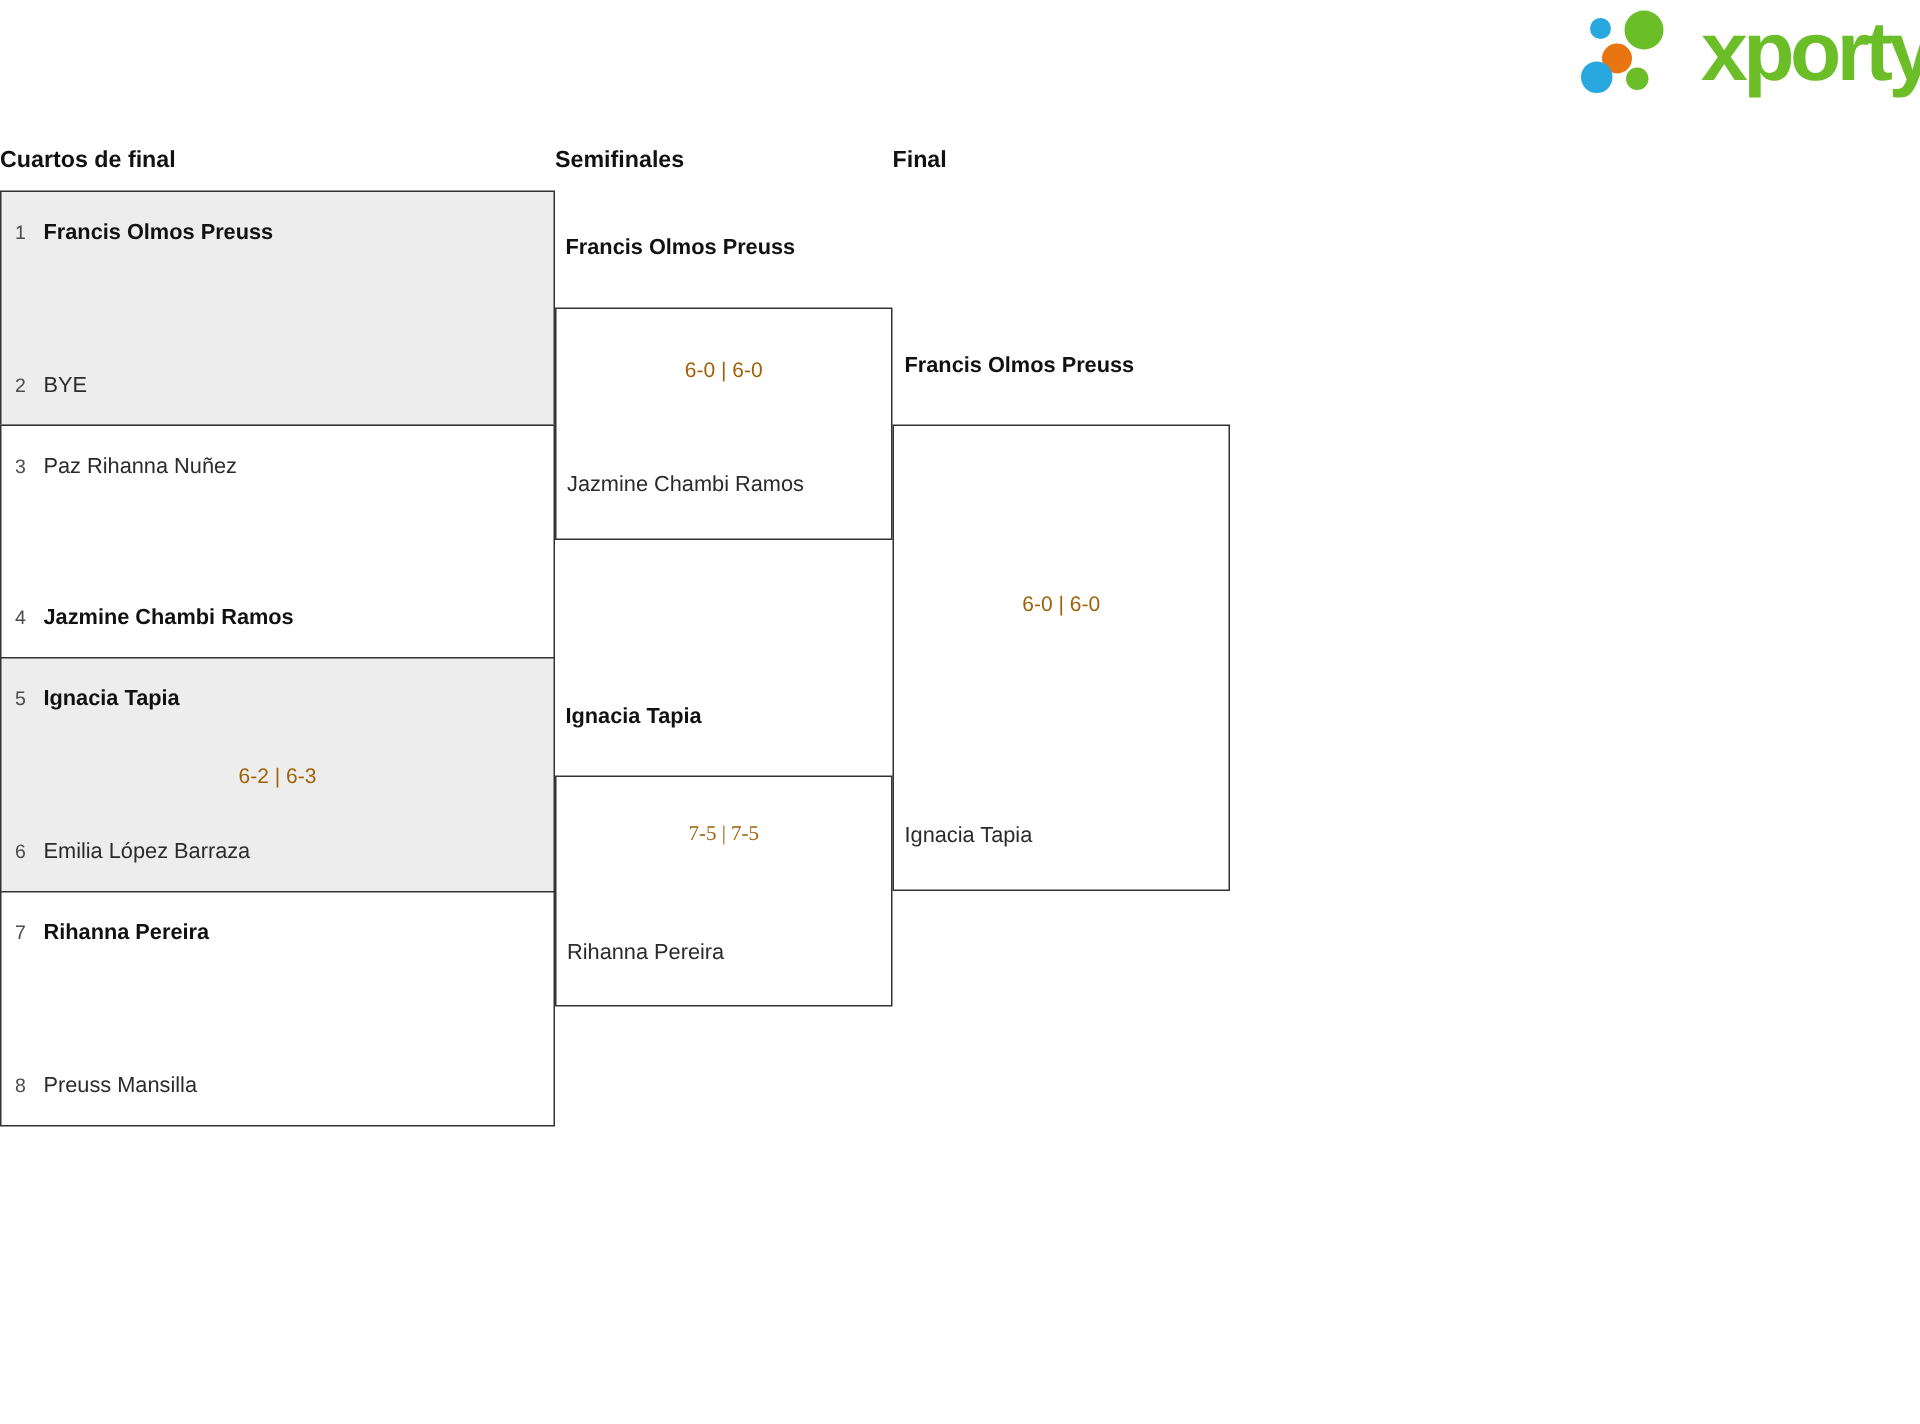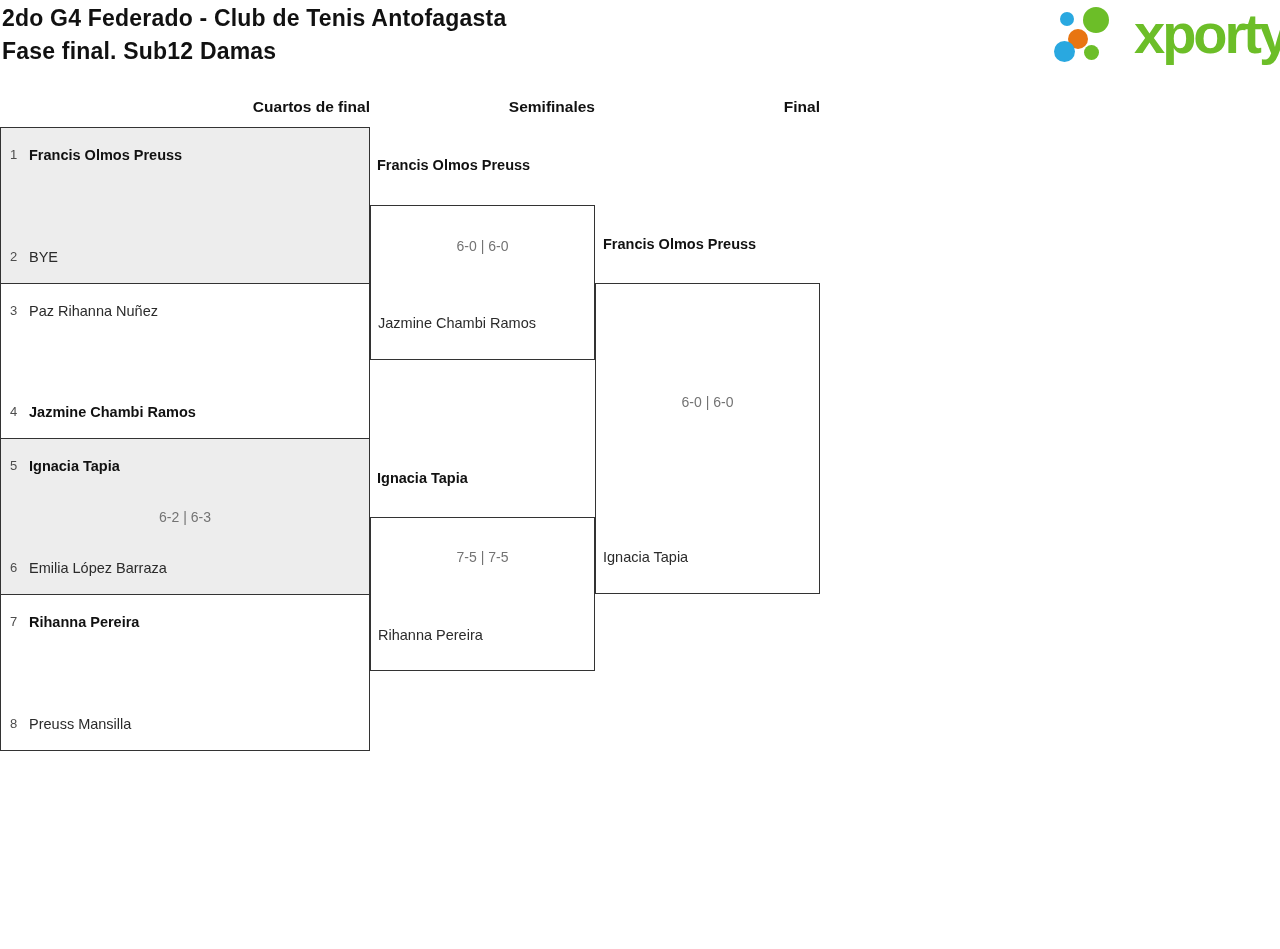--- a/index.html
+++ b/index.html
@@ -12,71 +12,67 @@
   .logo { position:absolute; left:1048px; top:3px; width:230px; height:68px; cursor:pointer; }
   .dot { position:absolute; border-radius:50%; }
   .dot-blue-small  { left:12px; top:9px;  width:14px; height:14px; background:#29a8e0; }
   .dot-green-large { left:35px; top:4px;  width:26px; height:26px; background:#6cbe28; }
   .dot-orange     { left:20px; top:26px; width:20px; height:20px; background:#e87511; }
   .dot-blue-large { left:6px;  top:38px; width:21px; height:21px; background:#29a8e0; }
   .dot-green-small{ left:36px; top:42px; width:15px; height:15px; background:#6cbe28; }
   .logo-word { position:absolute; left:62px; top:-2px; font-size:56px; font-weight:700; letter-spacing:-3px; color:#6cbe28;margin-left:24px; }
 
   
-  .round-label { position:absolute; top:97px; font-size:15.5px; line-height:20px; font-weight:700; color:#111; text-align:right; }
+  .round-label { position:absolute; top:97px; font-size:15.5px; line-height:20px; font-weight:700; color:#111; text-align:left; }
   .round-qf { left:0;     width:370px; }
   .round-sf { left:370px; width:225px; }
   .round-f  { left:595px; width:225px; }
 
   
   .qf { position:absolute; left:0; width:370px; border:1px solid #333; box-sizing:border-box; background:#fff; }
   .qf.alt { background:#ededed; }
   .qf1 { top:127px; height:157px; }
   .qf2 { top:283px; height:156px; }
   .qf3 { top:438px; height:157px; }
   .qf4 { top:594px; height:157px; }
   .row { position:absolute; left:9px; right:9px; display:flex; align-items:center; }
   .row.p1 { top:17px; }
   .row.p2 { bottom:16px; }
   .seed { font-size:13px; line-height:20px; color:#4d4d4d; min-width:10px; margin-right:9px; }
   .pname { font-size:14.5px; line-height:20px; color:#2b2b2b; white-space:nowrap; }
   .pname.winner { font-weight:700; color:#111; }
-  .score { position:absolute; left:0; right:0; text-align:center; font-size:14px; line-height:20px; color:#737373; }
+  .score { position:absolute; left:0; right:0; text-align:center; font-size:14px; line-height:20px; color:#a16207; }
   .qf .score { top:50%; margin-top:-10px; }
 
   
   .conn { position:absolute; border:1px solid #333; box-sizing:border-box; background:transparent; }
   .sf-box1  { left:370px; top:205px; width:225px; height:155px; }
   .sf-box2  { left:370px; top:517px; width:225px; height:154px; }
   .final-box{ left:595px; top:283px; width:225px; height:311px; }
 
   .flabel { position:absolute; font-size:14.5px; line-height:20px; white-space:nowrap; color:#2b2b2b; }
   .flabel.winner { font-weight:700; color:#111; }
 
   .sf1-winner { left:377px; top:155px; }
   .sf1-loser  { left:7px;  top:107px; }
   .sf1-score  { top:30px; }
 
   .sf2-winner { left:377px; top:468px; }
   .sf2-loser  { left:7px;  top:107px; }
-  .sf2-score  { top:29px; }
+  .sf2-score  { top:29px;font-family:Liberation Serif, serif; }
 
   .final-winner { left:603px; top:234px; }
   .final-loser  { left:7px;  top:263px; }
   .final-score  { top:108px; }
 </style>
 </head>
 <body>
 
 <div class="stage">
 
-  <div class="title">
-    <div>2do G4 Federado - Club de Tenis Antofagasta</div>
-    <div>Fase final. Sub12 Damas</div>
-  </div>
 
   <div class="logo">
     <span class="dot dot-blue-small"></span>
     <span class="dot dot-green-large"></span>
     <span class="dot dot-orange"></span>
     <span class="dot dot-blue-large"></span>
     <span class="dot dot-green-small"></span>
     <span class="logo-word">xporty</span>
   </div>
 

